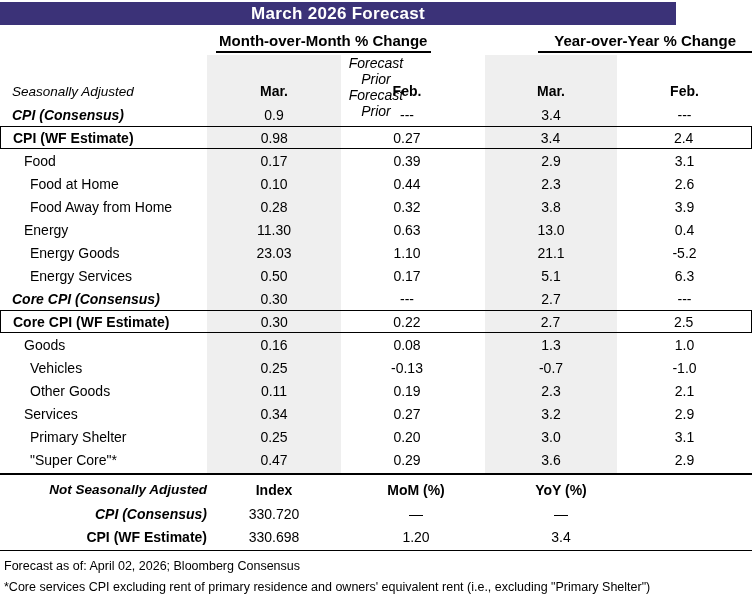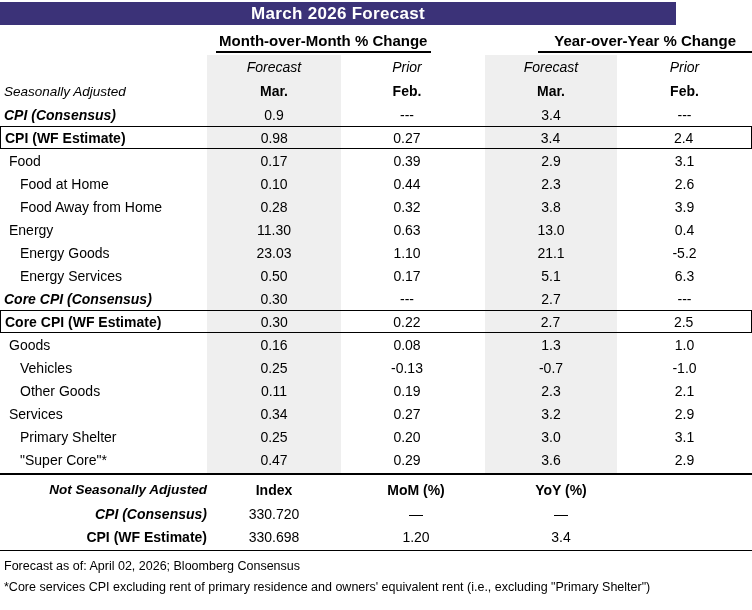--- a/index.html
+++ b/index.html
@@ -22,29 +22,29 @@
   .gh-row{position:absolute;top:28px;left:0;width:752px;height:25px;display:flex;align-items:flex-end;gap:48px;}
   .gh-spacer{width:207px;}
   .gh{font-weight:bold;font-size:15px;text-align:center;border-bottom:2px solid #000;padding-bottom:2px;}
   .gh.mom{width:266px;}
   .gh-gap{width:14px;}
   .gh.yoy{width:264px;}
 
   
   .row{display:flex;align-items:center;width:752px;height:23px;box-sizing:border-box;}
   .cell{text-align:center;white-space:nowrap;}
-  .lbl{width:207px;text-align:left;padding-left:4px;box-sizing:border-box;}
+  .lbl{width:207px;text-align:left;padding-left:12px;box-sizing:border-box;}
   .c1{width:134px;} .c2{width:132px;} .cgap{width:12px;} .c3{width:132px;} .c4{width:135px;}
-  .sub1{position:absolute;top:55px;left:0;height:24px;font-style:italic;font-size:14px;}
+  .sub1{position:absolute;top:55px;left:0;height:24px;font-style:italic;font-size:14px;flex-direction:column;}
   .sub2{position:absolute;top:79px;left:0;height:24px;font-weight:bold;font-size:14px;}
   .sub2 .lbl{font-weight:normal;font-style:italic;font-size:13.5px;}
 
   .rows{position:absolute;top:103px;left:0;width:752px;}
-  .row .lbl.ind1{padding-left:9px;}
-  .row .lbl.ind2{padding-left:20px;}
+  .row .lbl.ind1{padding-left:24px;}
+  .row .lbl.ind2{padding-left:30px;}
   .row.bi .lbl{font-weight:bold;font-style:italic;}
   .row.b .lbl{font-weight:bold;}
   .row.boxed{border:1.5px solid #000;}
 
   .sep1{position:absolute;top:473px;left:0;width:752px;border-top:2px solid #000;}
   .sep2{position:absolute;top:550px;left:0;width:752px;border-top:1.5px solid #000;}
 
   
   .nsa{position:absolute;top:477px;left:0;width:752px;}
   .nsa .row{height:23px;}

